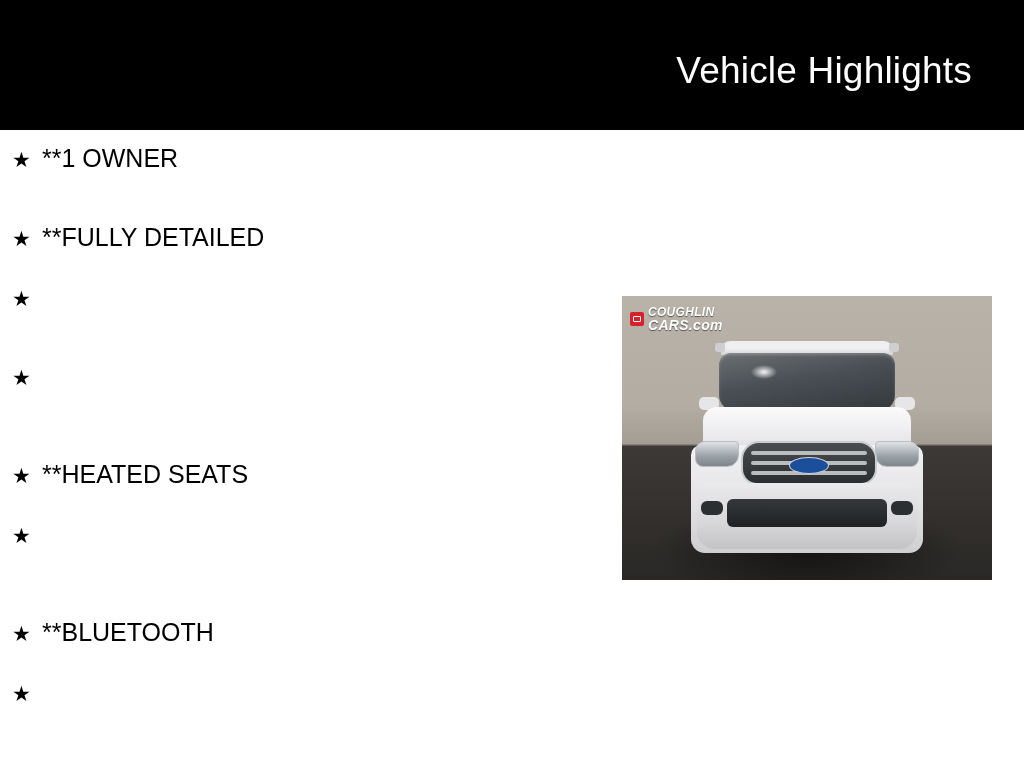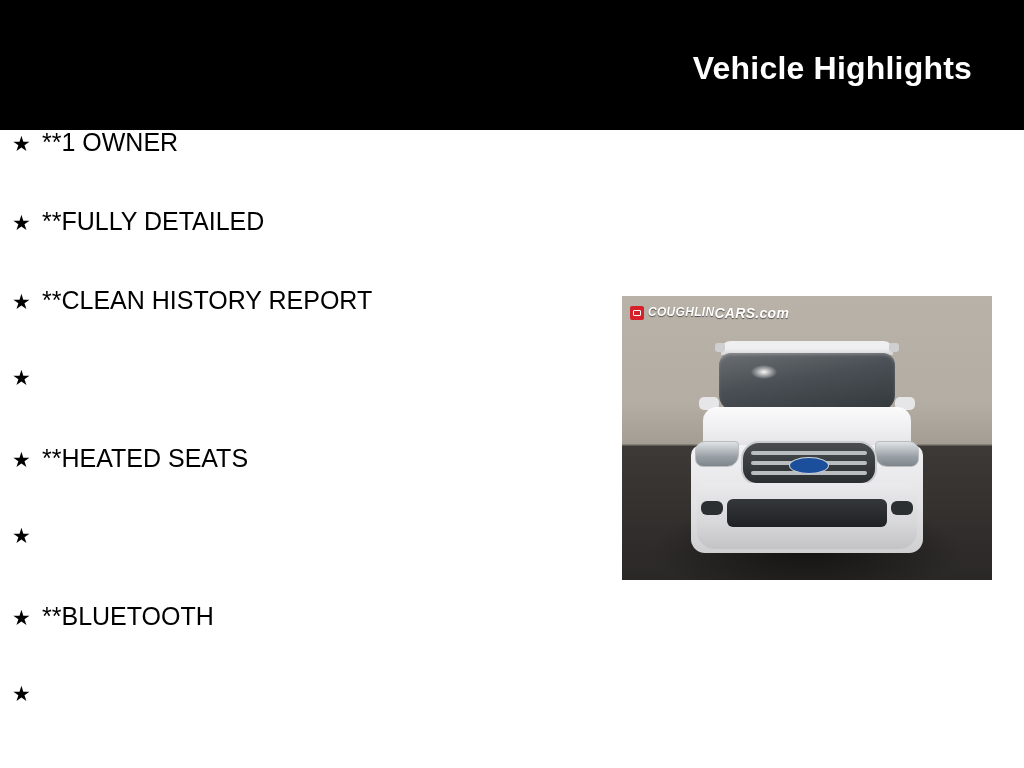--- a/index.html
+++ b/index.html
@@ -27,22 +27,22 @@
     width: 1024px;
     height: 130px;
     background: #000000;
     box-sizing: border-box;
   }
   .header-title {
     position: absolute;
     right: 52px;
     top: 50px;
     color: #ffffff;
-    font-size: 32px;
-    font-weight: 700;
+    font-size: 37px;
+    font-weight: 400;
     letter-spacing: 0.2px;
     white-space: nowrap;
     margin-left: 28px;
   }
   
   .highlights {
     position: absolute;
     left: 0;
     top: 130px;
     width: 620px;
@@ -60,20 +60,21 @@
     font-size: 21px;
     line-height: 1;
     color: #000000;
     text-align: left;
   }
   .highlight-label {
     font-size: 25px;
     color: #000000;
     line-height: 1;
     white-space: nowrap;
+    margin-top: 16px;
   }
   
   .photo-frame {
     position: absolute;
     left: 622px;
     top: 296px;
     width: 370px;
     height: 284px;
     overflow: hidden;
     background: #6e6a65;
@@ -264,21 +265,21 @@
     left: 3px;
     top: 4px;
     width: 8px;
     height: 6px;
     border: 1.5px solid #ffffff;
     border-radius: 1px;
     box-sizing: border-box;
   }
   .wm-text {
     display: flex;
-    flex-direction: row;
+    flex-direction: column;
     line-height: 1;
     justify-content: space-between;
   }
   .wm-name {
     font-size: 12px;
     font-weight: bold;
     font-style: italic;
     color: #ffffff;
     letter-spacing: 0.3px;
     text-shadow: 0 1px 1px rgba(0,0,0,0.55);
@@ -308,21 +309,20 @@
       <span class="highlight-label">**1 OWNER</span>
     </div>
 
     <div class="highlight-item">
       <span class="bullet-star">★</span>
       <span class="highlight-label">**FULLY DETAILED</span>
     </div>
 
     <div class="highlight-item">
       <span class="bullet-star">★</span>
-      <span class="highlight-label">**CLEAN HISTORY REPORT</span>
     </div>
 
     <div class="highlight-item">
       <span class="bullet-star">★</span>
     </div>
 
     <div class="highlight-item">
       <span class="bullet-star">★</span>
       <span class="highlight-label">**HEATED SEATS</span>
     </div>

